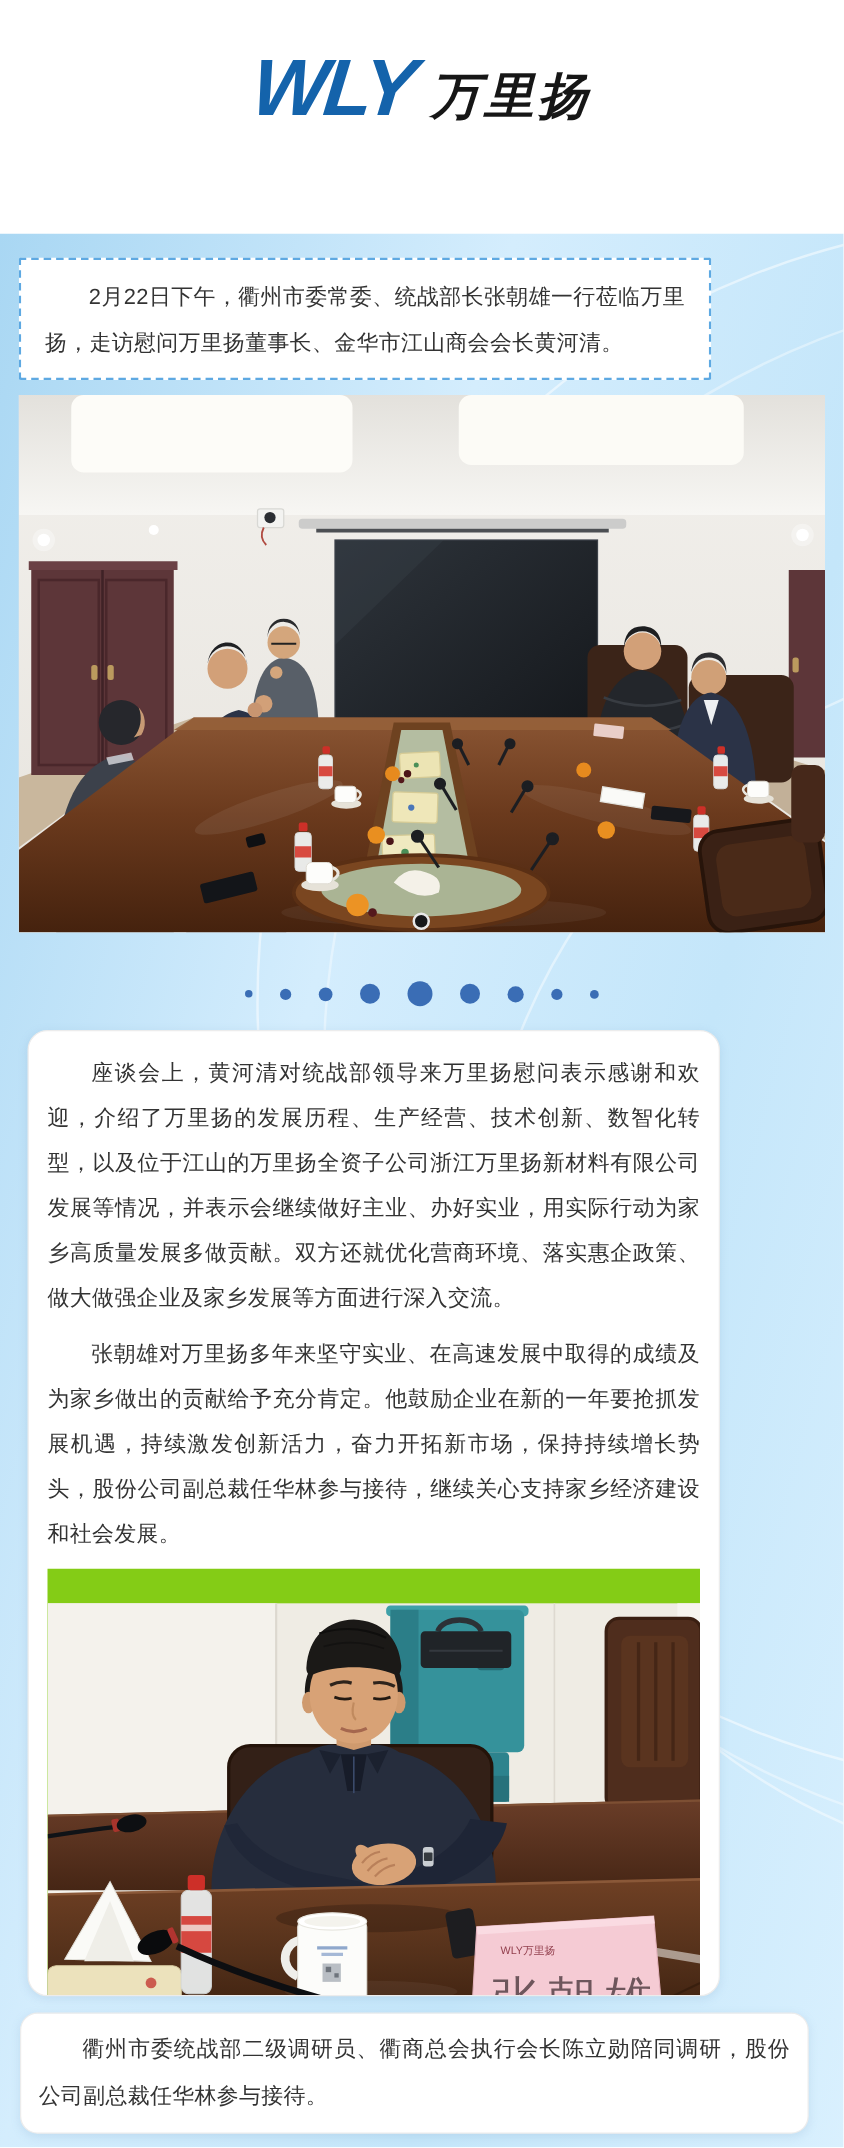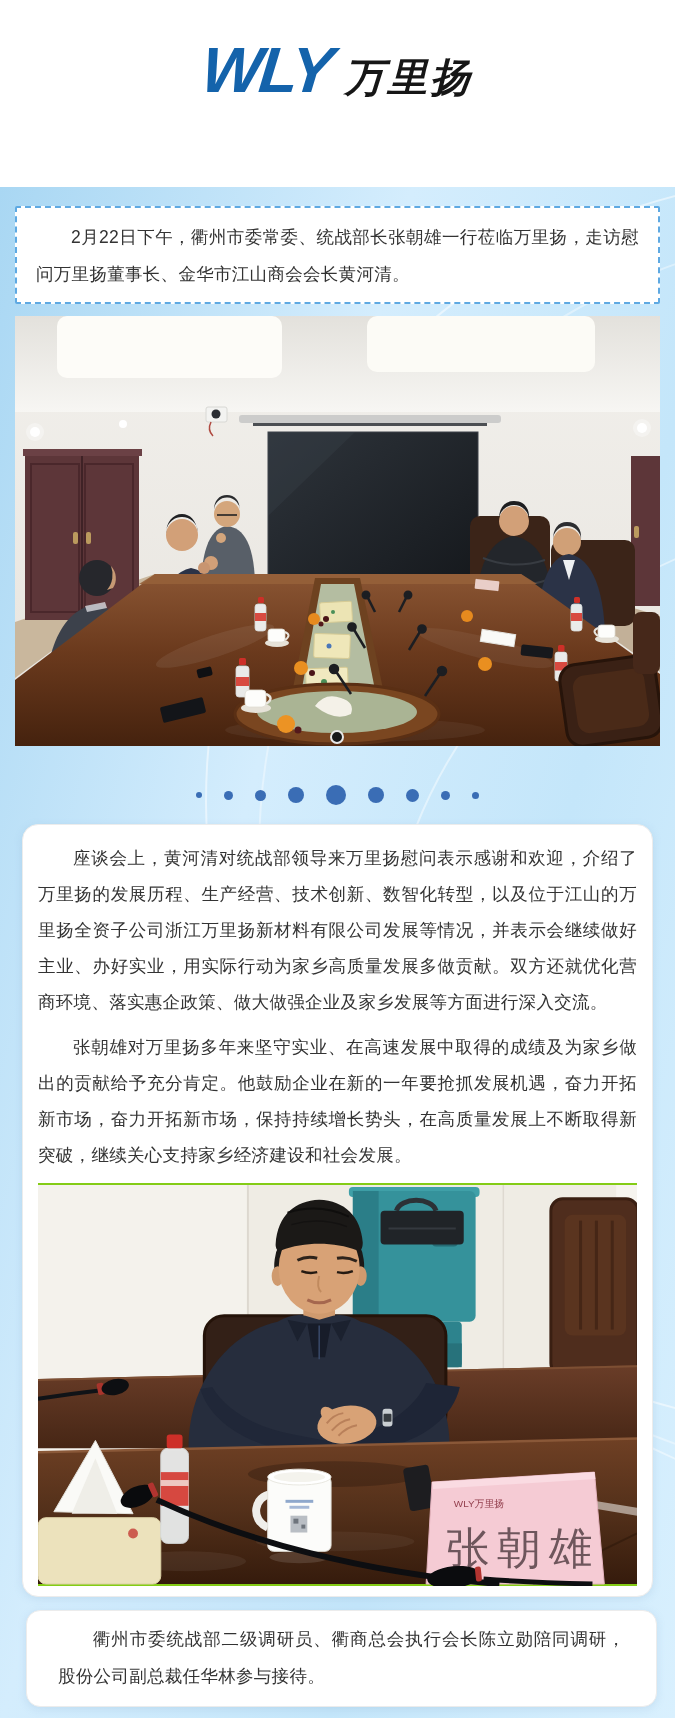--- a/index.html
+++ b/index.html
@@ -9,38 +9,38 @@
   .logo{position:absolute;top:40px;left:0;width:100%;display:flex;justify-content:center;align-items:flex-end;gap:14px;}
   .logo-latin{font-size:64px;font-weight:800;font-style:italic;color:#1463ab;letter-spacing:-3px;
               transform:skewX(-6deg);line-height:0.95;}
   .logo-cn{font-size:40px;font-weight:900;color:#161616;letter-spacing:3px;line-height:1;padding-bottom:4px;font-style:italic;}
   .blue-section{position:absolute;top:187px;left:0;width:675px;height:1531px;overflow:hidden;
         background:linear-gradient(105deg,#a9d7f3 0%,#d4edfd 38%,#c4e6fa 68%,#d9f0fe 100%);}
   .arc{position:absolute;border-radius:50%;border:2px solid rgba(255,255,255,0.5);}
   #arc1{width:1250px;height:1250px;left:205px;top:-12px;}
   #arc2{width:1250px;height:1250px;left:258px;top:40px;border-color:rgba(255,255,255,0.38);}
   #arc3{width:980px;height:980px;left:380px;top:330px;border-color:rgba(255,255,255,0.45);}
-  .intro-card{position:absolute;left:15px;top:19px;width:645px;box-sizing:border-box;background:#ffffff;
+  .intro-card{position:absolute;left:15px;top:19px;width:554px;box-sizing:border-box;background:#ffffff;
         border:2px dashed #5ea9e2;border-radius:2px;padding:11px 19px 9px;}
   .para{margin:0;font-size:17.5px;line-height:37px;color:#333333;text-align:justify;text-indent:2em;letter-spacing:0.3px;}
   .photo1{position:absolute;left:15px;top:129px;width:645px;height:430px;overflow:hidden;background:#e9e7e3;}
   .dots{position:absolute;left:0;top:596px;width:100%;height:24px;display:flex;justify-content:center;align-items:center;gap:22px;}
   .dot{background:#3a6db5;border-radius:50%;flex:0 0 auto;}
   .d1{width:6px;height:6px}.d2{width:9px;height:9px}.d3{width:11px;height:11px}
   .d4{width:16px;height:16px}.d5{width:20px;height:20px}.d6{width:16px;height:16px}
   .d7{width:13px;height:13px}.d8{width:9px;height:9px}.d9{width:7px;height:7px}
-  .article-card{position:absolute;left:22px;top:637px;width:631px;height:773px;box-sizing:border-box;
+  .article-card{position:absolute;left:22px;top:637px;width:554px;height:773px;box-sizing:border-box;
         background:#ffffff;border:1px solid #ececec;border-radius:16px;
         box-shadow:0 2px 8px rgba(110,150,190,0.18);padding:15px 15px 12px;overflow:hidden;}
   .article-card .para{font-size:17.5px;line-height:36px;}
   .article-card .para + .para{margin-top:9px;}
   .photo2{margin-top:10px;width:100%;height:403px;overflow:hidden;background:#84cc16;}
-  .footer-card{position:absolute;left:26px;top:1423px;width:631px;height:97px;box-sizing:border-box;
+  .footer-card{position:absolute;left:16px;top:1423px;width:631px;height:97px;box-sizing:border-box;
         background:#ffffff;border:1px solid #ececec;border-radius:14px;
-        box-shadow:0 2px 8px rgba(110,150,190,0.18);padding:10px 31px;overflow:hidden;}
+        box-shadow:0 2px 8px rgba(110,150,190,0.18);padding:10px 14px;overflow:hidden;}
   .photo1 svg,.photo2 svg{display:block;width:100%;height:100%;}
 </style>
 </head>
 <body>
 
 <div class="page">
 
   <div class="header">
     <div class="logo">
       <span class="logo-latin">WLY</span>
@@ -215,21 +215,21 @@
       <span class="dot d4"></span>
       <span class="dot d5"></span>
       <span class="dot d6"></span>
       <span class="dot d7"></span>
       <span class="dot d8"></span>
       <span class="dot d9"></span>
     </div>
 
     <div class="article-card">
       <p class="para">座谈会上，黄河清对统战部领导来万里扬慰问表示感谢和欢迎，介绍了万里扬的发展历程、生产经营、技术创新、数智化转型，以及位于江山的万里扬全资子公司浙江万里扬新材料有限公司发展等情况，并表示会继续做好主业、办好实业，用实际行动为家乡高质量发展多做贡献。双方还就优化营商环境、落实惠企政策、做大做强企业及家乡发展等方面进行深入交流。</p>
-      <p class="para">张朝雄对万里扬多年来坚守实业、在高速发展中取得的成绩及为家乡做出的贡献给予充分肯定。他鼓励企业在新的一年要抢抓发展机遇，奋力开拓新市场，奋力开拓新市场，保持持续增长势头，在高质量发展上不断取得新突破，继续关心支持家乡经济建设和社会发展。</p>
+      <p class="para">张朝雄对万里扬多年来坚守实业、在高速发展中取得的成绩及为家乡做出的贡献给予充分肯定。他鼓励企业在新的一年要抢抓发展机遇，持续激发创新活力，奋力开拓新市场，保持持续增长势头，股份公司副总裁任华林参与接待，继续关心支持家乡经济建设和社会发展。</p>
 
       <div class="photo2">
         <svg viewBox="0 0 605 403" aria-hidden="true">
           <defs>
             <linearGradient id="p2band" x1="0" y1="0" x2="0" y2="1">
                 <stop offset="0" stop-color="#6a3d28"></stop>
                 <stop offset="1" stop-color="#462615"></stop>
               </linearGradient>
             <linearGradient id="p2table" x1="0" y1="0" x2="0" y2="1">
                 <stop offset="0" stop-color="#6f4024"></stop>

